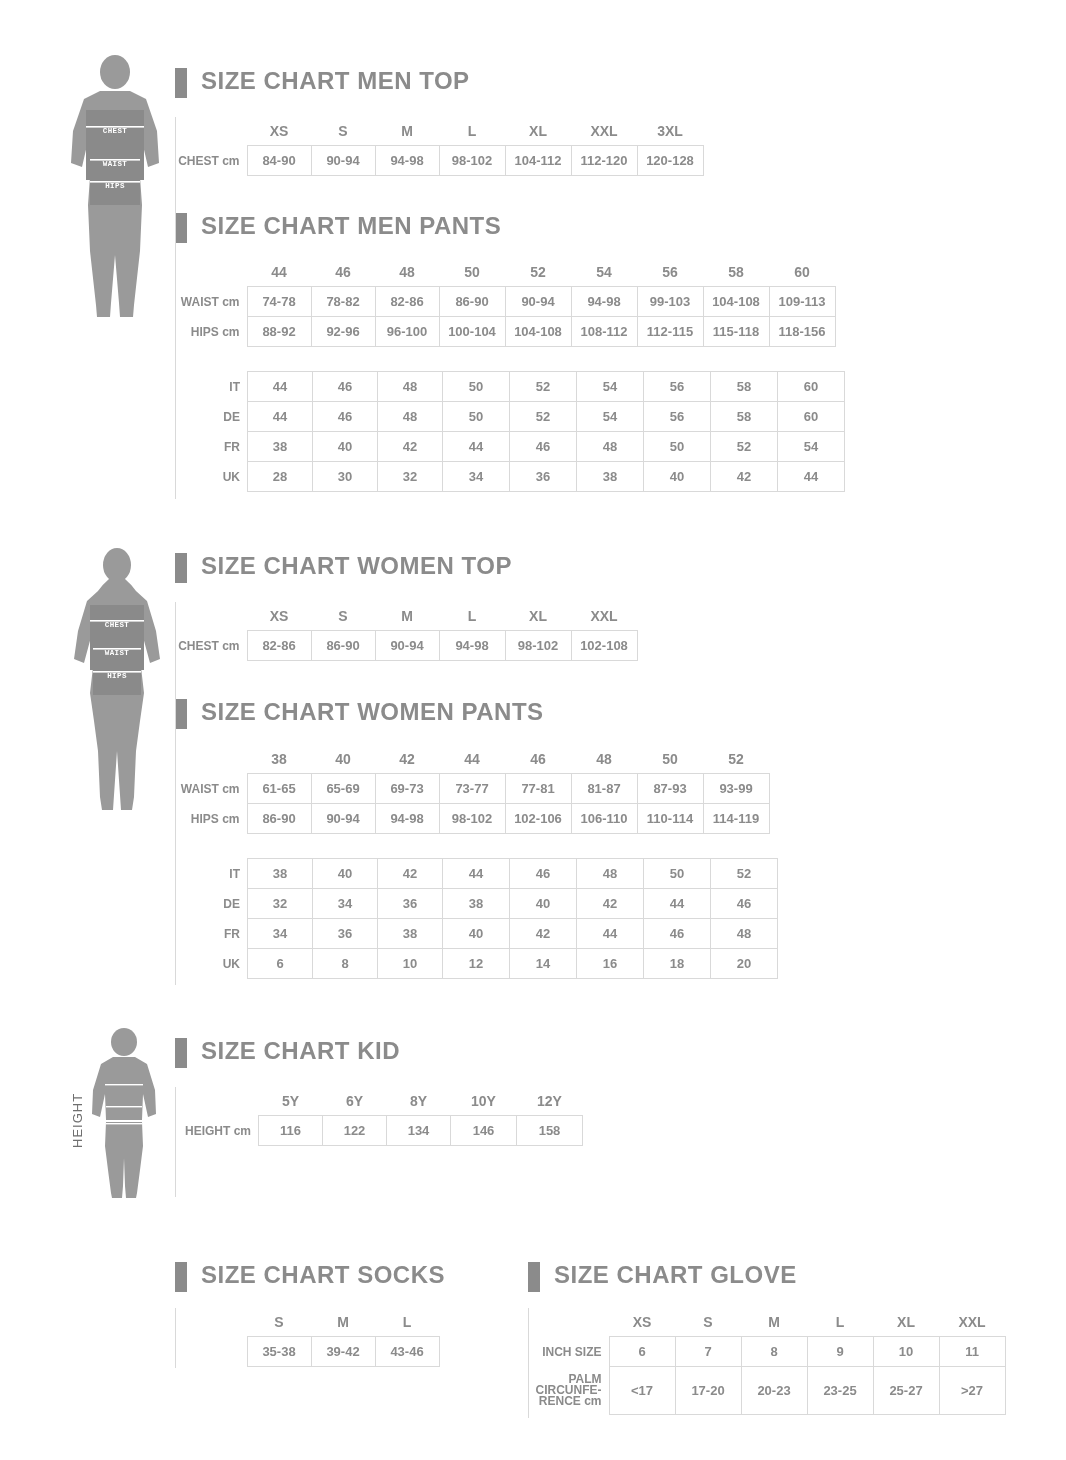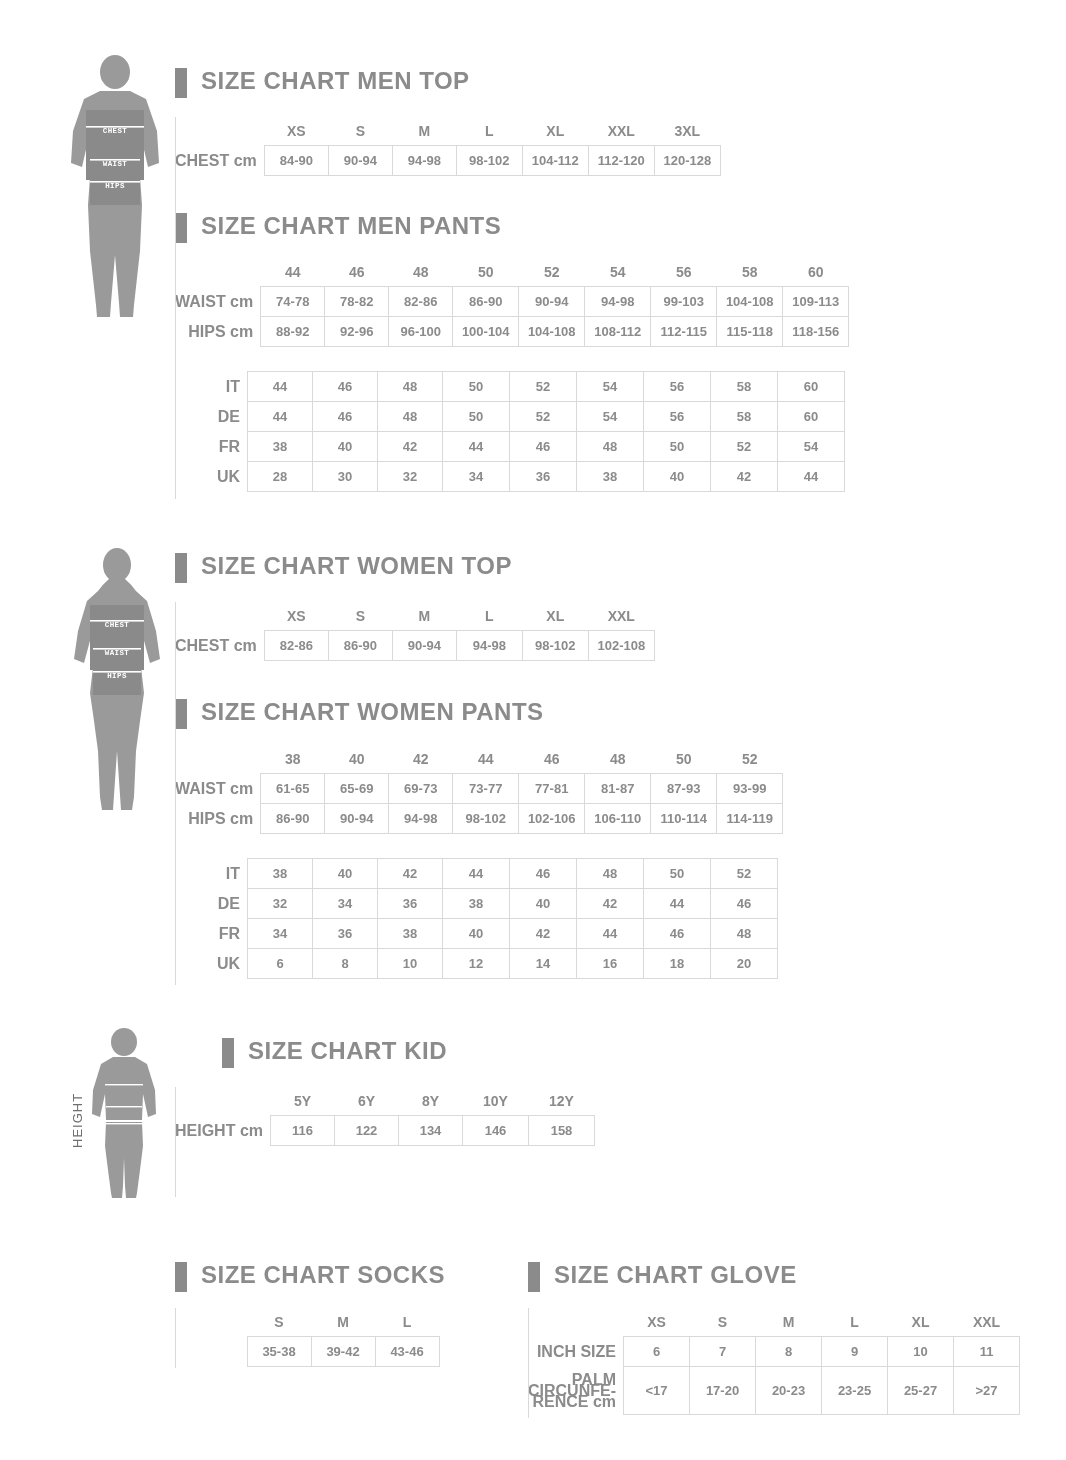--- a/index.html
+++ b/index.html
@@ -60,21 +60,21 @@
     font-weight: bold;
     font-size: 13px;
   }
   table.sz td.rowlabel, table.sz th.rowlabel {
     text-align: right;
     padding-right: 7px;
     border-left: none;
     border-top: none;
     border-bottom: none;
     white-space: nowrap;
-    font-size: 16px;
+    font-size: 12px;
   }
   table.sz tr.head td, table.sz tr.head th {
     border: none;
     border-bottom: none;
     height: 28px;
     font-size: 14px;
   }
   table.sz tr.head td.rowlabel { border: none; }
   .nb { border: none !important; }
 
@@ -424,26 +424,26 @@
       <g fill="#ffffff">
         <rect x="20" y="56" width="38" height="1.4"></rect>
         <rect x="21" y="78" width="36" height="1.4"></rect>
         <rect x="21" y="95" width="36" height="1.4"></rect>
       </g>
     </svg>
   </div>
 
   <div class="height-label" style="left:70px; top:1148px;">HEIGHT</div>
 
-  <div class="sec-title" style="left:175px; top:1038px;margin-left:47px;">
+  <div class="sec-title" style="left:175px; top:1038px;">
     <div class="bar"></div>
     <div class="txt">SIZE CHART KID</div>
   </div>
 
-  <table class="sz" style="left:175px; top:1087px;padding-left:12px;">
+  <table class="sz" style="left:185px; top:1087px;padding-left:12px;">
     <tbody>
         <tr class="head">
       <td class="rowlabel nb" style="width:65px;"></td>
       <td class="nb" style="width:64px;">5Y</td>
       <td class="nb" style="width:64px;">6Y</td>
       <td class="nb" style="width:64px;">8Y</td>
       <td class="nb" style="width:66px;margin-top:24px;">10Y</td>
       <td class="nb" style="width:66px;">12Y</td>
     </tr>
     <tr>

